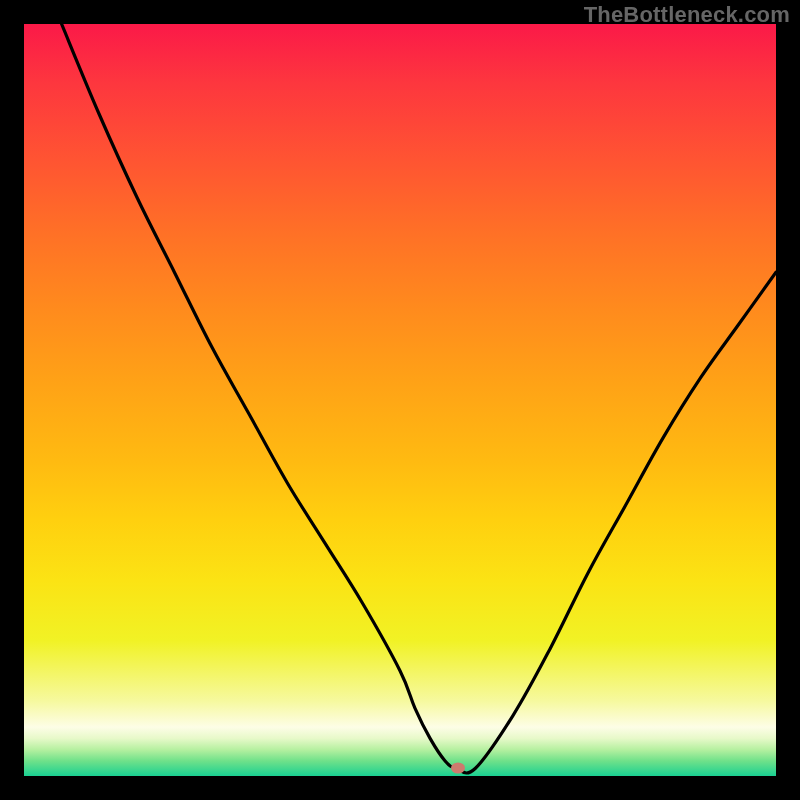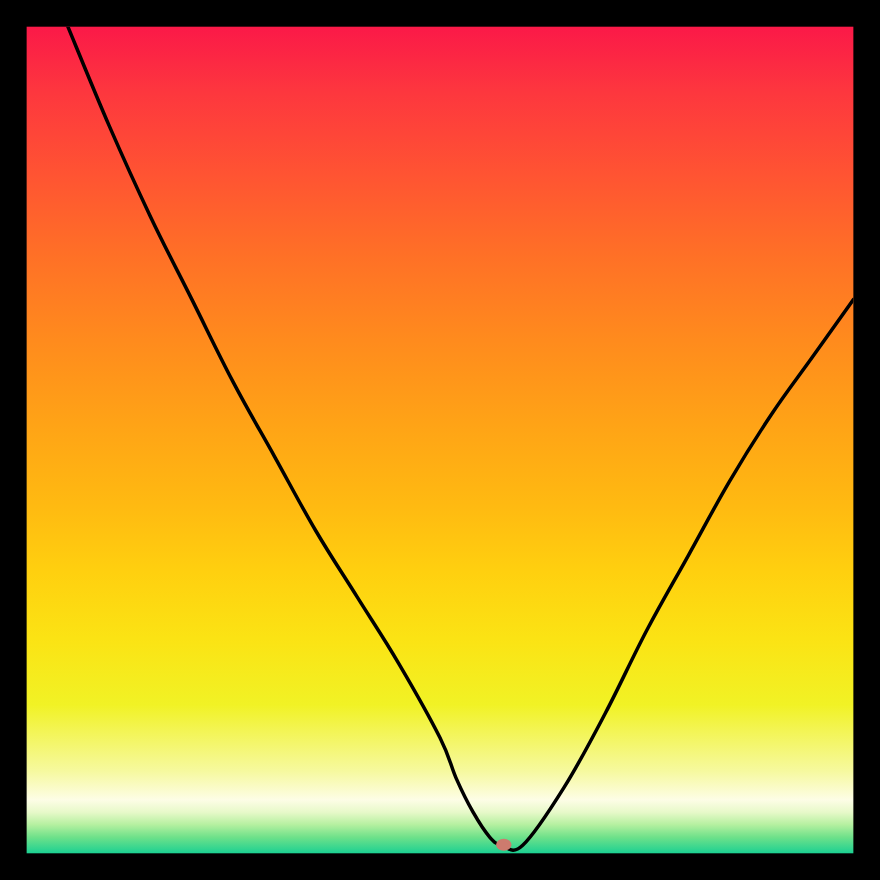--- a/index.html
+++ b/index.html
@@ -68,20 +68,21 @@
     height: 11px;
     border-radius: 50%;
     background: #cd7b6e;
     transform: translate(-50%, -50%);
   }
 </style>
 </head>
 <body>
 
 <div class="container">
+  <div class="watermark">TheBottleneck.com</div>
 
   <div class="plot-area">
     <div class="gradient-bg"></div>
 
     <svg class="curve" viewBox="0 0 752 752" preserveAspectRatio="none">
       <path id="curve-path" fill="none" stroke="#000" stroke-width="3.2" stroke-linecap="round" stroke-linejoin="round" d="M 37.60 0.00 C 44.37 16.24, 61.66 59.11, 75.20 90.24 C 88.74 121.37, 99.26 144.53, 112.80 172.96 C 126.34 201.39, 136.86 221.09, 150.40 248.16 C 163.94 275.23, 174.46 297.64, 188.00 323.36 C 201.54 349.08, 212.06 366.68, 225.60 391.04 C 239.14 415.40, 249.66 435.71, 263.20 458.72 C 276.74 481.73, 287.26 497.22, 300.80 518.88 C 314.34 540.54, 324.86 556.03, 338.40 579.04 C 351.94 602.05, 366.52 627.77, 376.00 646.72 C 385.48 665.67, 385.63 672.14, 391.04 684.32 C 396.45 696.50, 400.67 704.92, 406.08 714.40 C 411.49 723.88, 416.38 731.55, 421.12 736.96 C 425.86 742.37, 426.99 743.13, 432.40 744.48 C 437.81 745.83, 441.05 753.96, 451.20 744.48 C 461.35 735.00, 475.26 713.50, 488.80 691.84 C 502.34 670.18, 512.86 649.88, 526.40 624.16 C 539.94 598.44, 550.46 574.68, 564.00 548.96 C 577.54 523.24, 588.06 505.64, 601.60 481.28 C 615.14 456.92, 625.66 436.61, 639.20 413.60 C 652.74 390.59, 663.26 373.74, 676.80 353.44 C 690.34 333.14, 700.86 319.75, 714.40 300.80 C 727.94 281.85, 745.23 257.64, 752.00 248.16"></path>
     </svg>
 
     <div id="marker" class="marker" style="left: 433.904px; top: 743.728px;"></div>
   </div>

